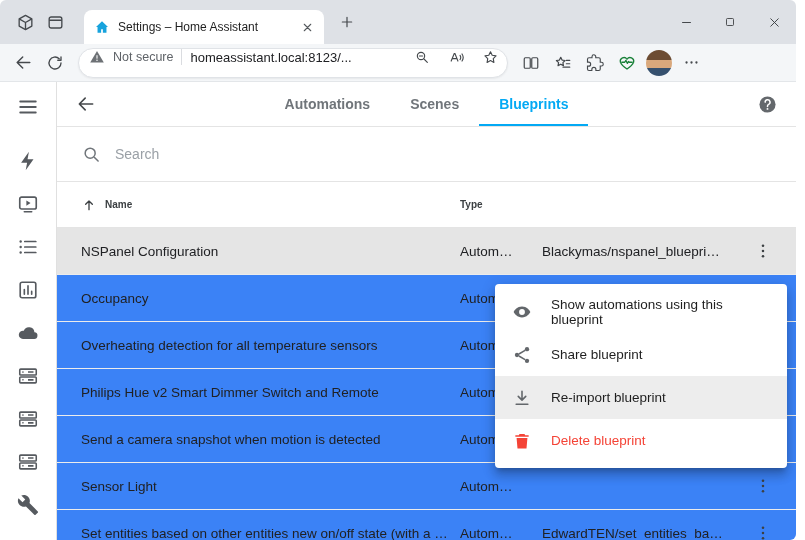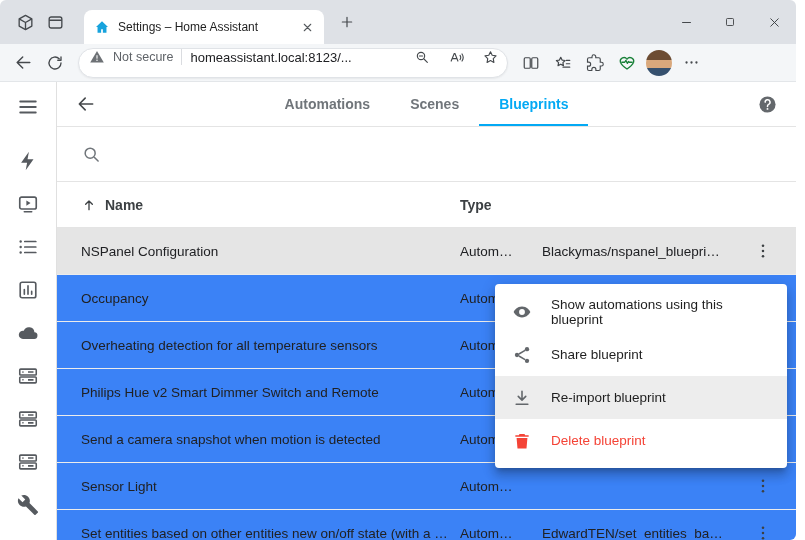--- a/index.html
+++ b/index.html
@@ -42,21 +42,21 @@
   .ha-tab { display:flex; align-items:center; padding:0 20px; font-size:14px; font-weight:bold; color:#70757a; position:relative; background:transparent; border:none; }
   .ha-tab.active { color:#03a9f4; }
   .ha-tab.active::after { content:""; position:absolute; left:0; right:0; bottom:0; height:2px; background:#03a9f4; }
   .ha-help { position:absolute; right:16px; top:50%; transform:translateY(-50%); width:26px; height:26px; border:none; background:transparent; display:flex; align-items:center; justify-content:center; }
 
   .search-row { height:55px; display:flex; align-items:center; gap:14px; padding:0 24px; border-bottom:1px solid #e4e4e4; color:#70757a; flex:none; }
   .search-row input { flex:1; border:none; outline:none; font-size:14px; color:#212121; font-family:"Liberation Sans", sans-serif; background:transparent; }
   .search-row input::placeholder { color:#9aa0a6; }
 
   .tgrid { display:grid; grid-template-columns:1fr 82px 195px 51px; align-items:center; padding:0 8px 0 24px; }
-  .thead { height:46px; border-bottom:1px solid #e4e4e4; font-size:14px; font-weight:bold; color:#3c4043; flex:none; }
+  .thead { height:46px; border-bottom:1px solid #e4e4e4; font-size:10px; font-weight:bold; color:#3c4043; flex:none; }
   .th-name { display:flex; align-items:center; gap:8px; color:#3c4043; }
   .rows { flex:1; overflow:hidden; }
   .trow { height:47px; border-bottom:1px solid #ececec; font-size:13.5px; color:#202124; background:#3b82f6; }
   .trow.sel { background:#e5e5e5; }
   .c-name,.c-type,.c-file { white-space:nowrap; overflow:hidden; text-overflow:ellipsis; padding-right:12px; }
   .kebab { width:34px; height:34px; border:none; background:transparent; color:#3c4043; display:flex; align-items:center; justify-content:center; justify-self:center; }
 
   
   .ctx { position:absolute; left:495px; top:284px; width:292px; background:#fff; border-radius:4px; padding:6px 0; z-index:10;
          box-shadow:0 5px 5px -3px rgba(0,0,0,.2), 0 8px 10px 1px rgba(0,0,0,.14), 0 3px 14px 2px rgba(0,0,0,.12); }
@@ -301,20 +301,21 @@
         </button>
       </div>
 
       <div class="search-row">
         <span>
           <svg width="20" height="20" viewBox="0 0 24 24" fill="none" stroke="currentColor" stroke-width="1.8" stroke-linecap="round">
               <circle cx="11" cy="11" r="6"></circle>
               <path d="M16.2 16.2 20.5 20.5"></path>
             </svg>
         </span>
+        <input type="text" placeholder="Search" style="">
       </div>
 
       <div class="thead tgrid">
         <div class="th-name">
           <span>
             <svg width="16" height="16" viewBox="0 0 24 24" fill="none" stroke="currentColor" stroke-width="2" stroke-linecap="round" stroke-linejoin="round">
                 <path d="M12 19V6M7 11l5-5 5 5"></path>
               </svg>
           </span>
           <span>Name</span>

